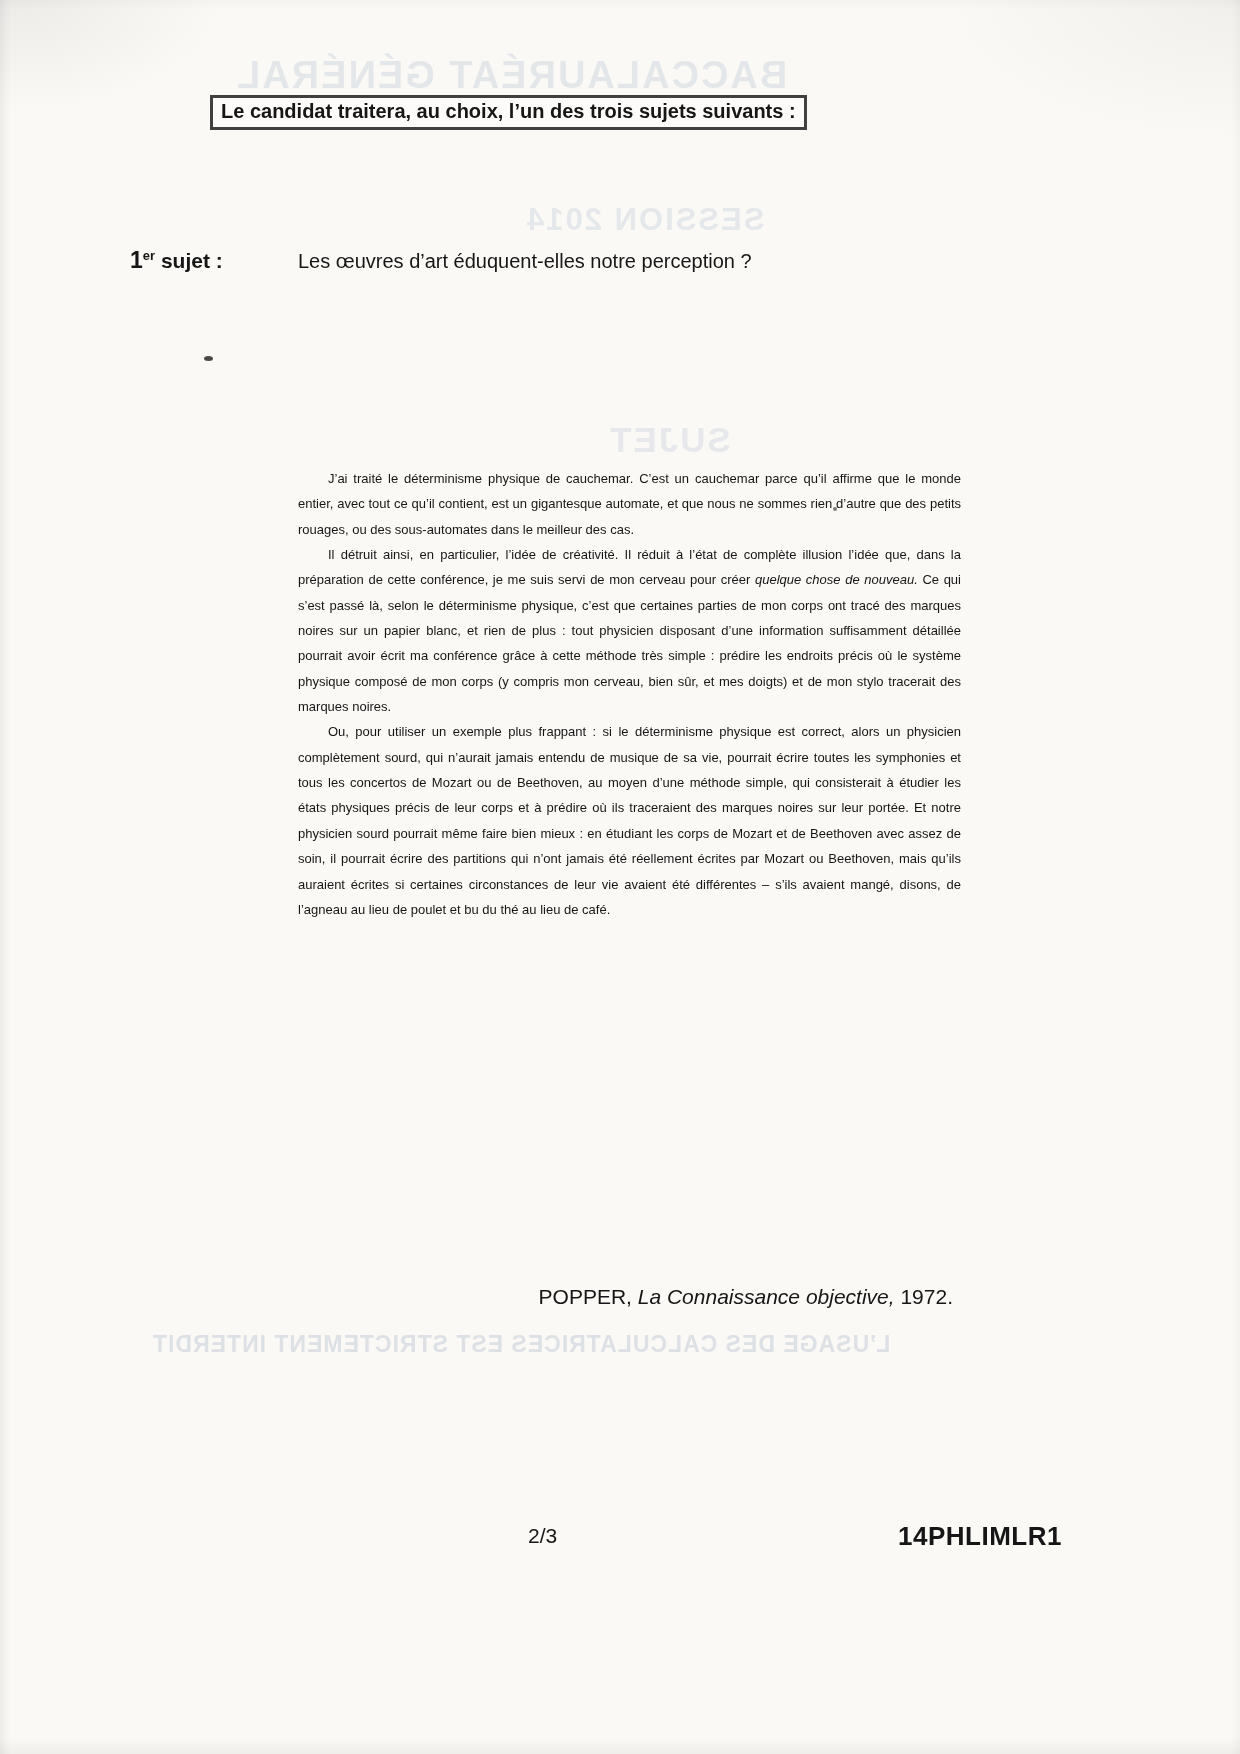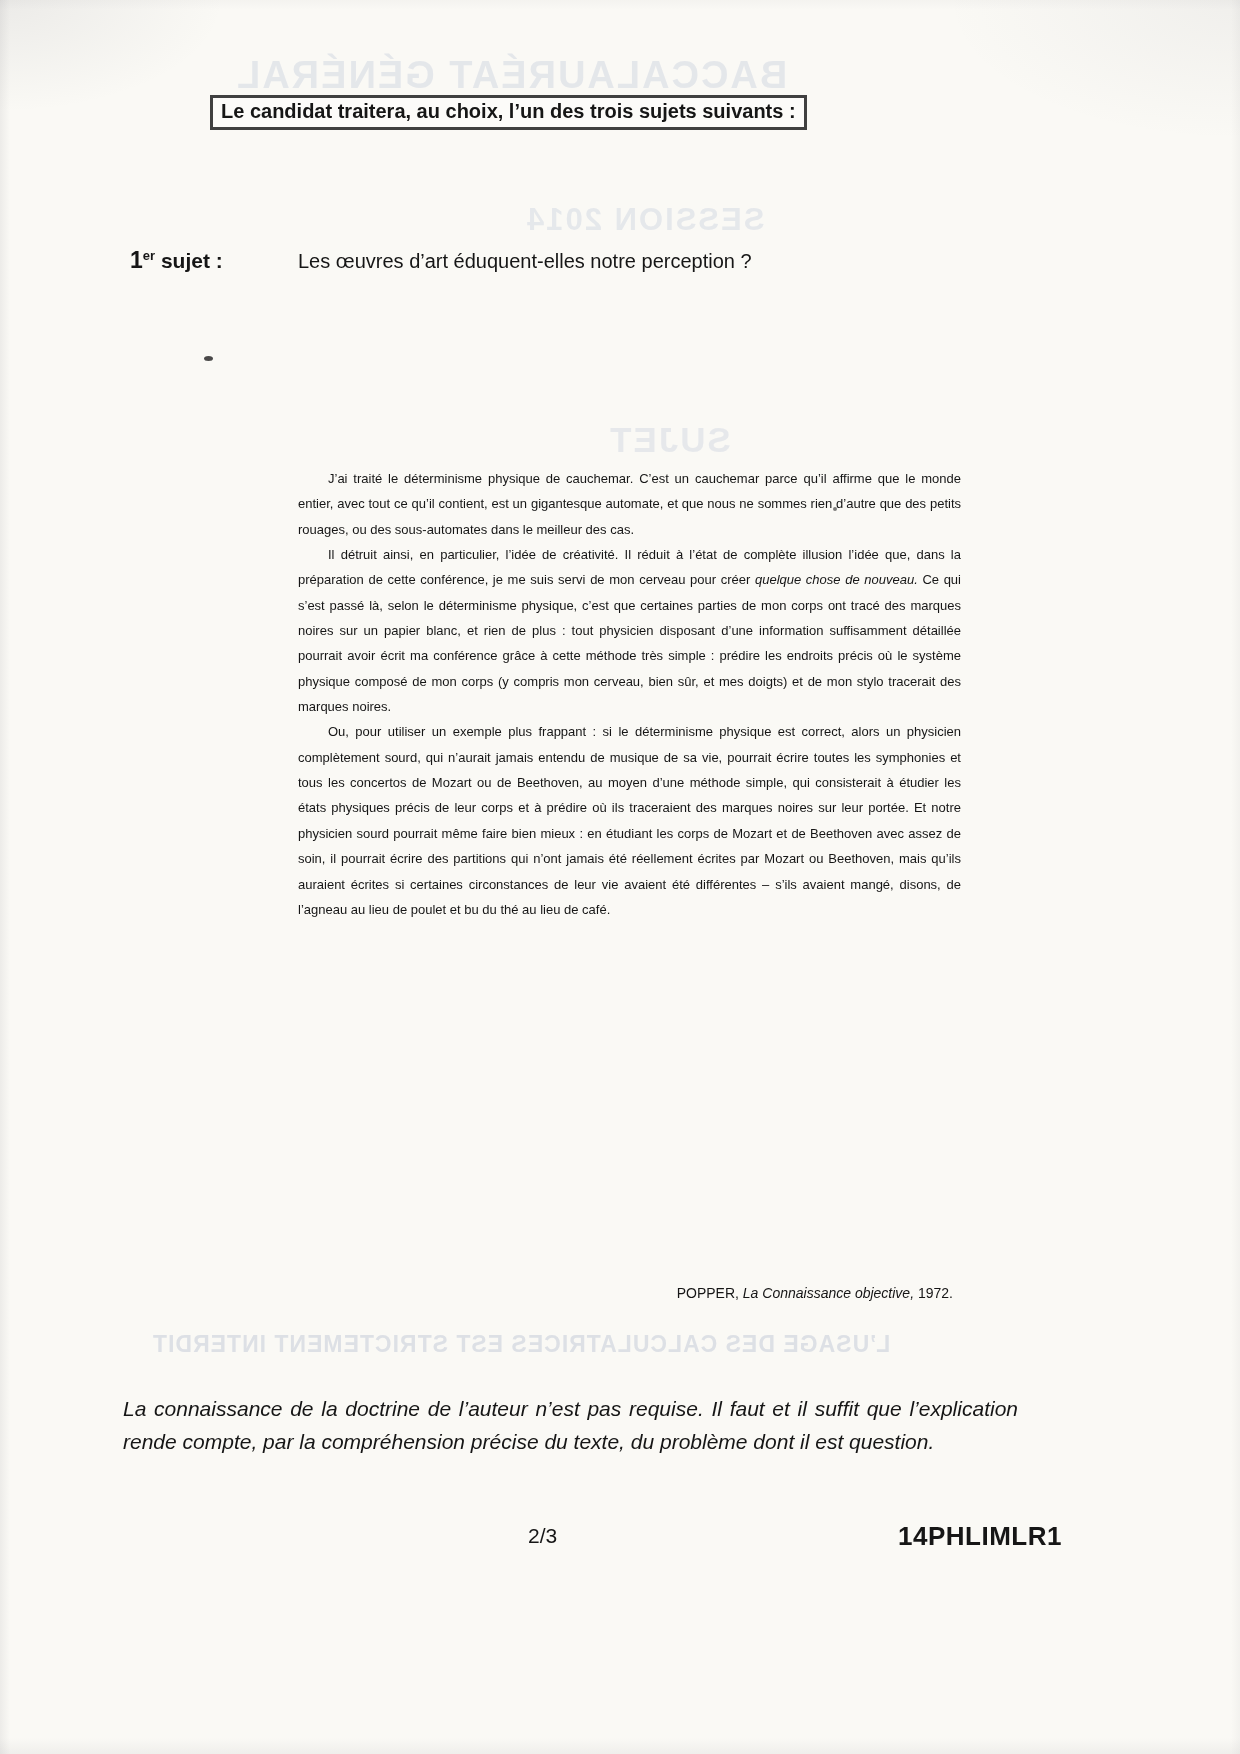--- a/index.html
+++ b/index.html
@@ -59,21 +59,21 @@
 
   .excerpt{
     position:absolute;left:298px;top:466px;width:663px;
     font-size:13px;line-height:25.35px;
     text-align:justify;
   }
   .excerpt p{margin:0;text-indent:30px;}
 
   .attribution{
     position:absolute;left:298px;top:1285px;width:655px;
-    font-size:14px;text-align:right;white-space:nowrap;
+    font-size:21px;text-align:right;white-space:nowrap;
   }
   .note{
     position:absolute;left:123px;top:1393px;width:895px;
     font-size:21px;font-style:italic;line-height:32.5px;
     text-align:justify;
   }
   .footer-page{
     position:absolute;left:528px;top:1524px;font-size:21px;
   }
   .footer-ref{
@@ -106,23 +106,20 @@
   <div class="excerpt">
     <p><span>J’ai traité le déterminisme physique de cauchemar. C’est un cauchemar parce qu’il affirme que le monde entier, avec tout ce qu’il contient, est un gigantesque automate, et que nous ne sommes rien d’autre que des petits rouages, ou des sous-automates dans le meilleur des cas.</span></p>
     <p><span>Il détruit ainsi, en particulier, l’idée de créativité. Il réduit à l’état de complète illusion l’idée que, dans la préparation de cette conférence, je me suis servi de mon cerveau pour créer </span><em>quelque chose de nouveau.</em><span> Ce qui s’est passé là, selon le déterminisme physique, c’est que certaines parties de mon corps ont tracé des marques noires sur un papier blanc, et rien de plus : tout physicien disposant d’une information suffisamment détaillée pourrait avoir écrit ma conférence grâce à cette méthode très simple : prédire les endroits précis où le système physique composé de mon corps (y compris mon cerveau, bien sûr, et mes doigts) et de mon stylo tracerait des marques noires.</span></p>
     <p><span>Ou, pour utiliser un exemple plus frappant : si le déterminisme physique est correct, alors un physicien complètement sourd, qui n’aurait jamais entendu de musique de sa vie, pourrait écrire toutes les symphonies et tous les concertos de Mozart ou de Beethoven, au moyen d’une méthode simple, qui consisterait à étudier les états physiques précis de leur corps et à prédire où ils traceraient des marques noires sur leur portée. Et notre physicien sourd pourrait même faire bien mieux : en étudiant les corps de Mozart et de Beethoven avec assez de soin, il pourrait écrire des partitions qui n’ont jamais été réellement écrites par Mozart ou Beethoven, mais qu’ils auraient écrites si certaines circonstances de leur vie avaient été différentes – s’ils avaient mangé, disons, de l’agneau au lieu de poulet et bu du thé au lieu de café.</span></p>
   </div>
 
   <div class="attribution">
     <span>POPPER, </span><em>La Connaissance objective,</em><span> 1972.</span>
   </div>
 
-  <div class="note">
-    <span>La connaissance de la doctrine de l’auteur n’est pas requise. Il faut et il suffit que l’explication rende compte, par la compréhension précise du texte, du problème dont il est question.</span>
-  </div>
 
   <div class="footer-page">2/3</div>
   <div class="footer-ref">14PHLIMLR1</div>
 
   <div class="speck speck-a"></div>
   <div class="speck speck-b"></div>
 
 </div>
 
 </body></html>

